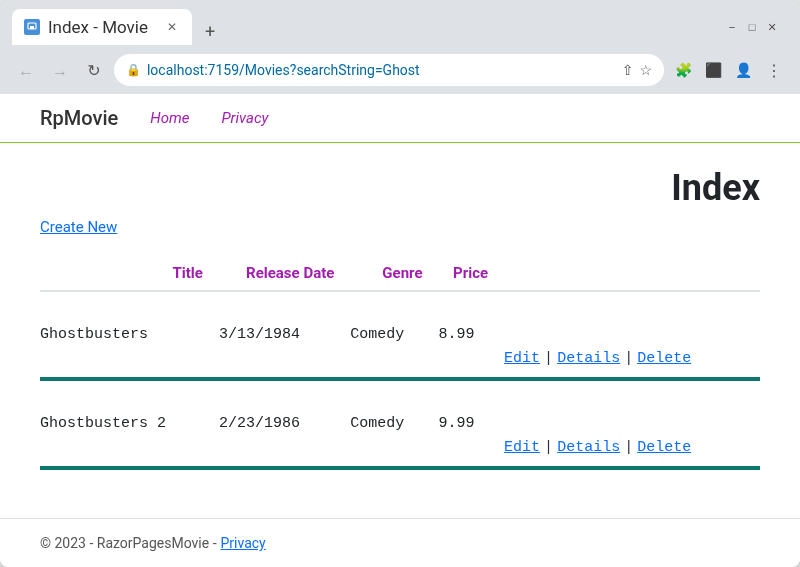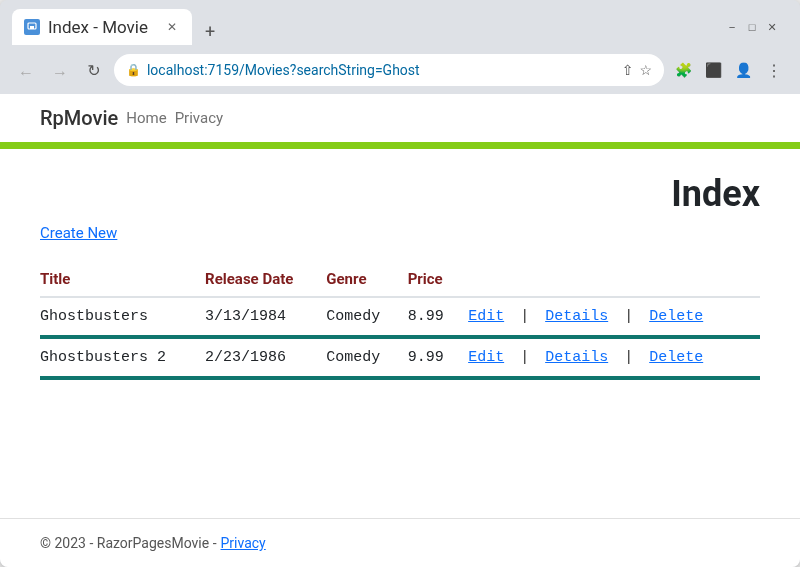--- a/index.html
+++ b/index.html
@@ -169,38 +169,39 @@
       background: #ffffff;
       flex: 1;
       overflow-y: auto;
       display: flex;
       flex-direction: column;
     }
 
     
     .app-nav {
       background: #fff;
-      border-bottom: 7px solid #84cc16;
+      border-bottom: 1px solid #84cc16;
       padding: 12px 40px;
       display: flex;
       align-items: center;
-      gap: 8px;
+      gap: 32px;
     }
 
     .app-brand {
       font-size: 20px;
       font-weight: 500;
       color: #333;
     }
 
     .app-nav-link {
       font-size: 15px;
-      color: #737373;
+      color: #a21caf;
       text-decoration: none;
       cursor: pointer;
+      font-style: italic;
     }
 
     
     .main-content {
       padding: 24px 40px;
       flex: 1;
     }
 
     .page-heading {
       font-size: 36px;
@@ -221,38 +222,39 @@
 
     
     .movies-table {
       width: 100%;
       border-collapse: collapse;
     }
 
     .movies-table th {
       font-weight: bold;
       font-size: 15px;
-      color: #7f1d1d;
-      text-align: left;
+      color: #a21caf;
+      text-align: right;
       padding: 8px 16px 8px 0;
       border-bottom: 2px solid #dee2e6;
     }
 
     .movies-table td {
       font-size: 15px;
       color: #212529;
       padding: 10px 16px 10px 0;
       border-bottom: 4px solid #0f766e;
       font-family: Liberation Mono, monospace;
     }
 
     .action-links {
       display: flex;
-      gap: 12px;
+      gap: 0;
       align-items: flex-start;
+      margin-top: 48px;
     }
 
     .action-link {
       color: #0d6efd;
       text-decoration: underline;
       cursor: pointer;
       font-size: 15px;
     }
 
     .action-sep {

